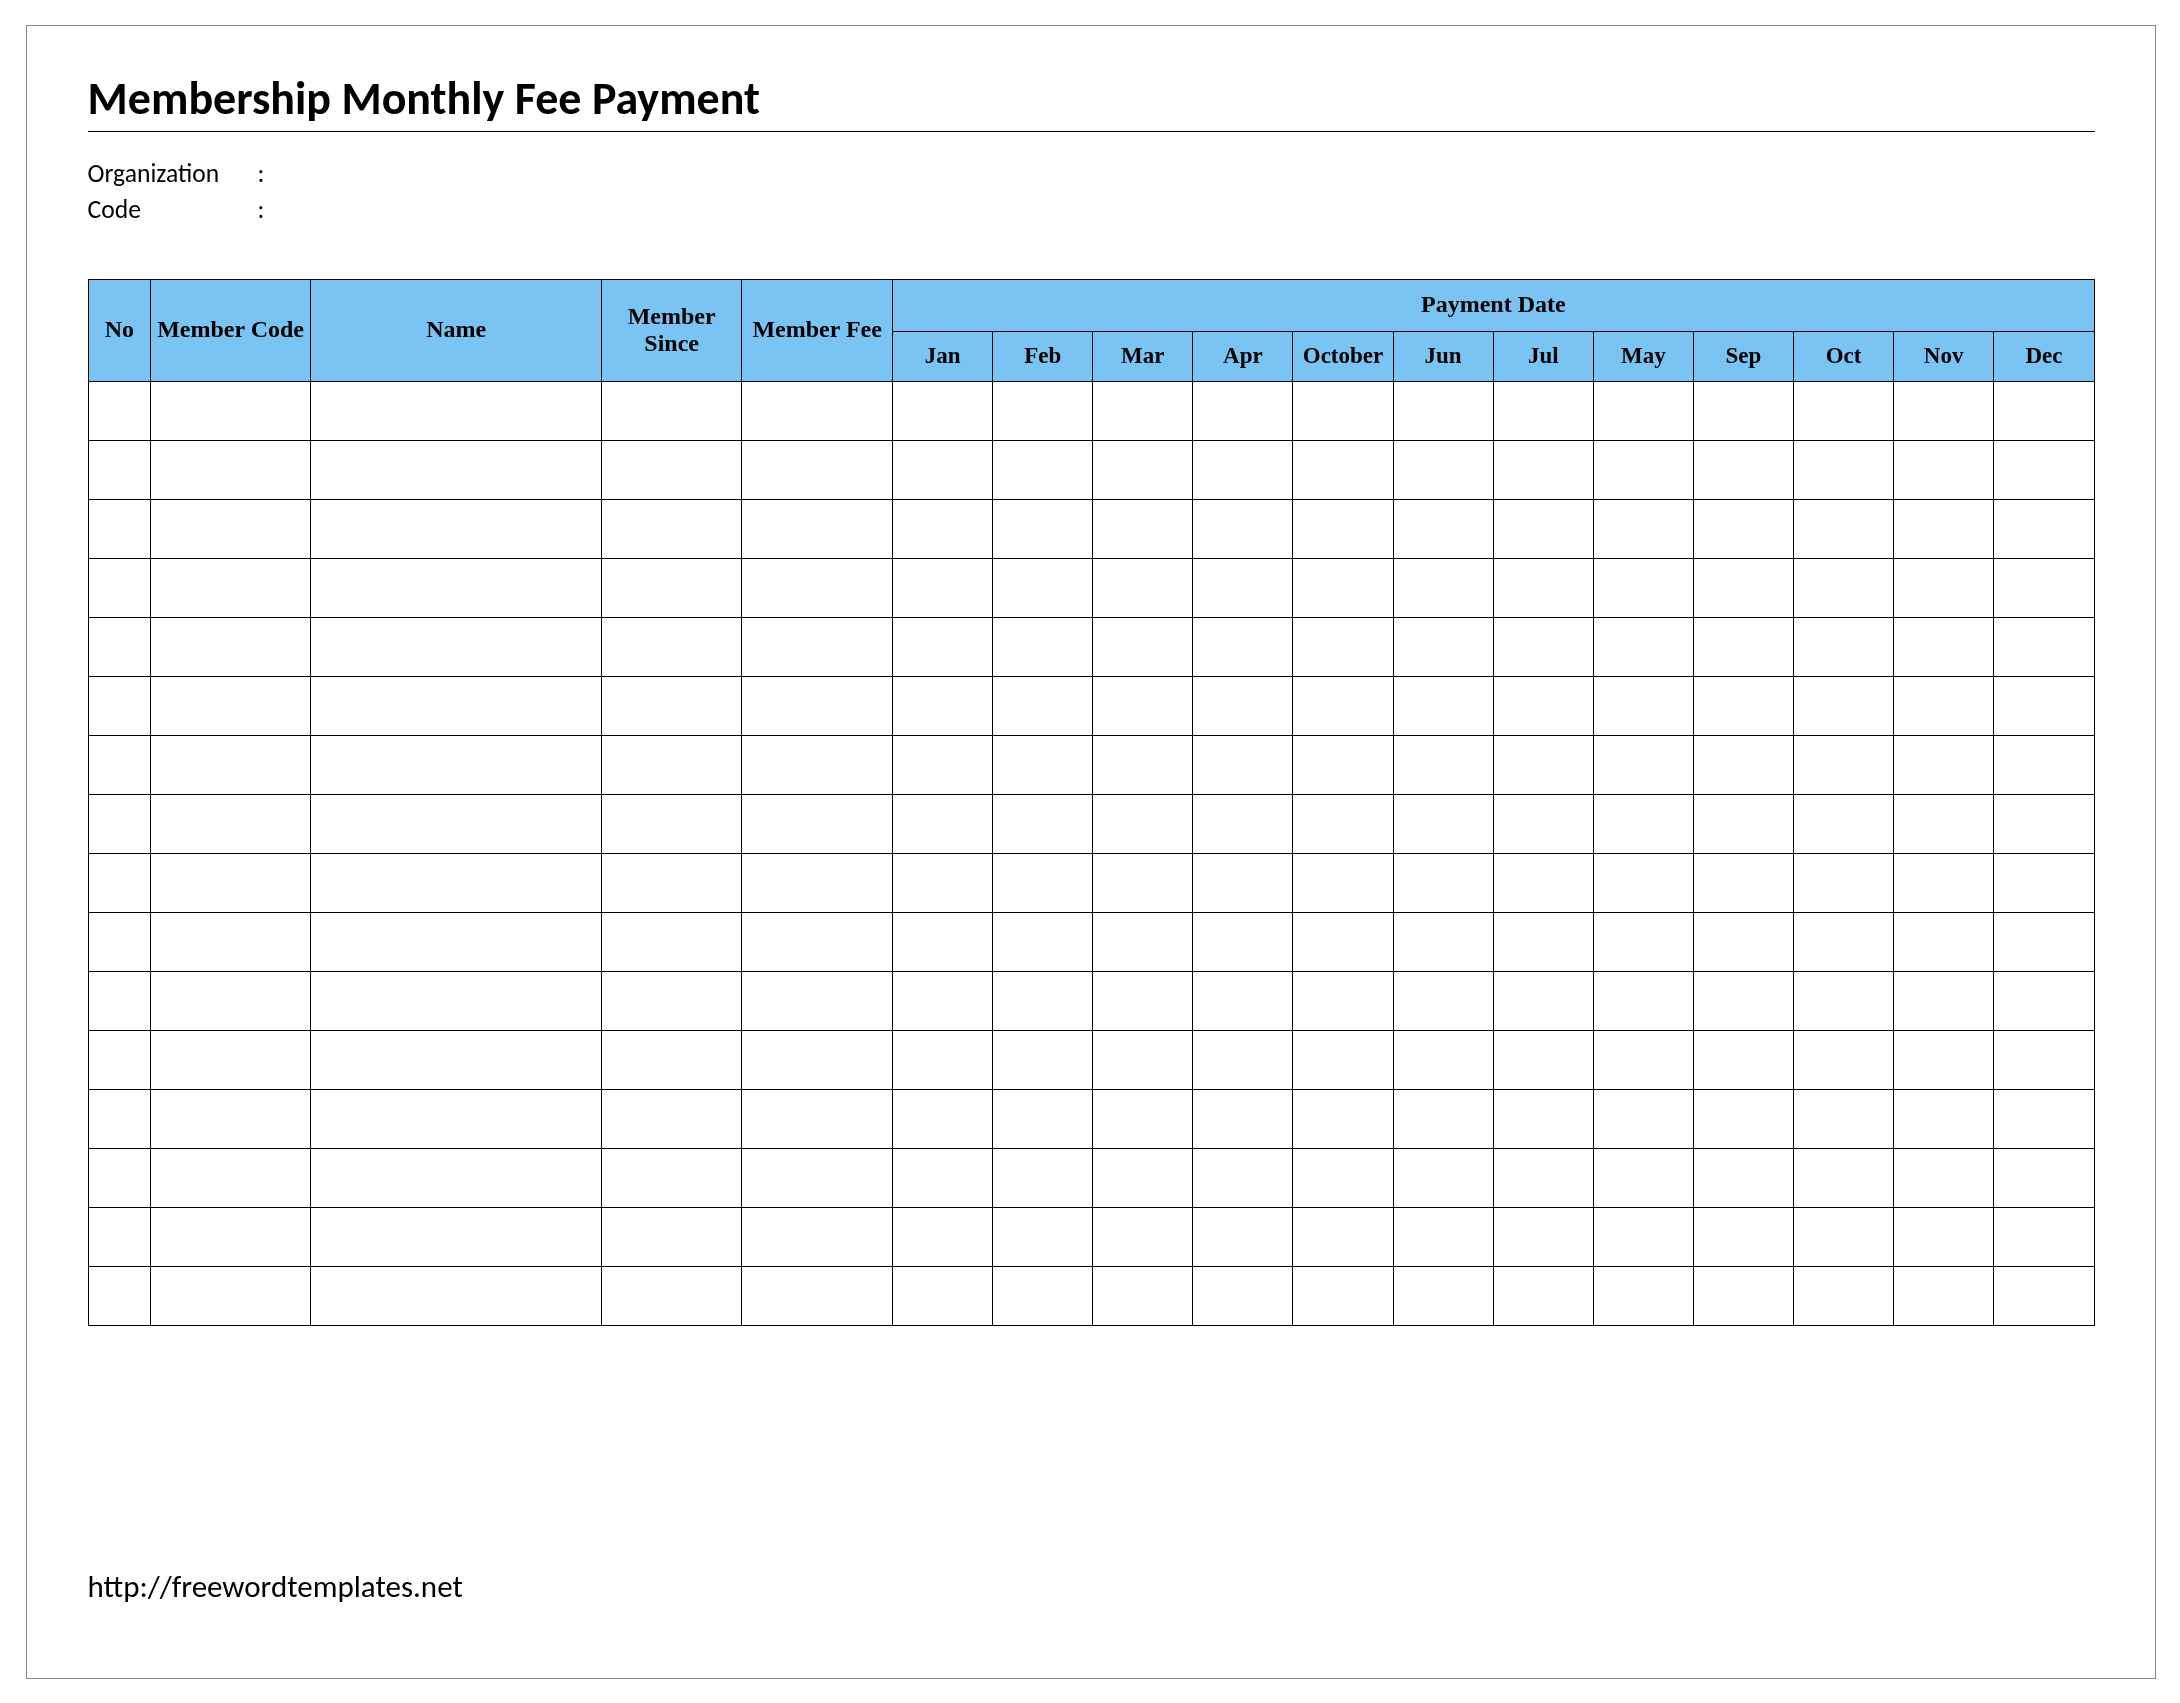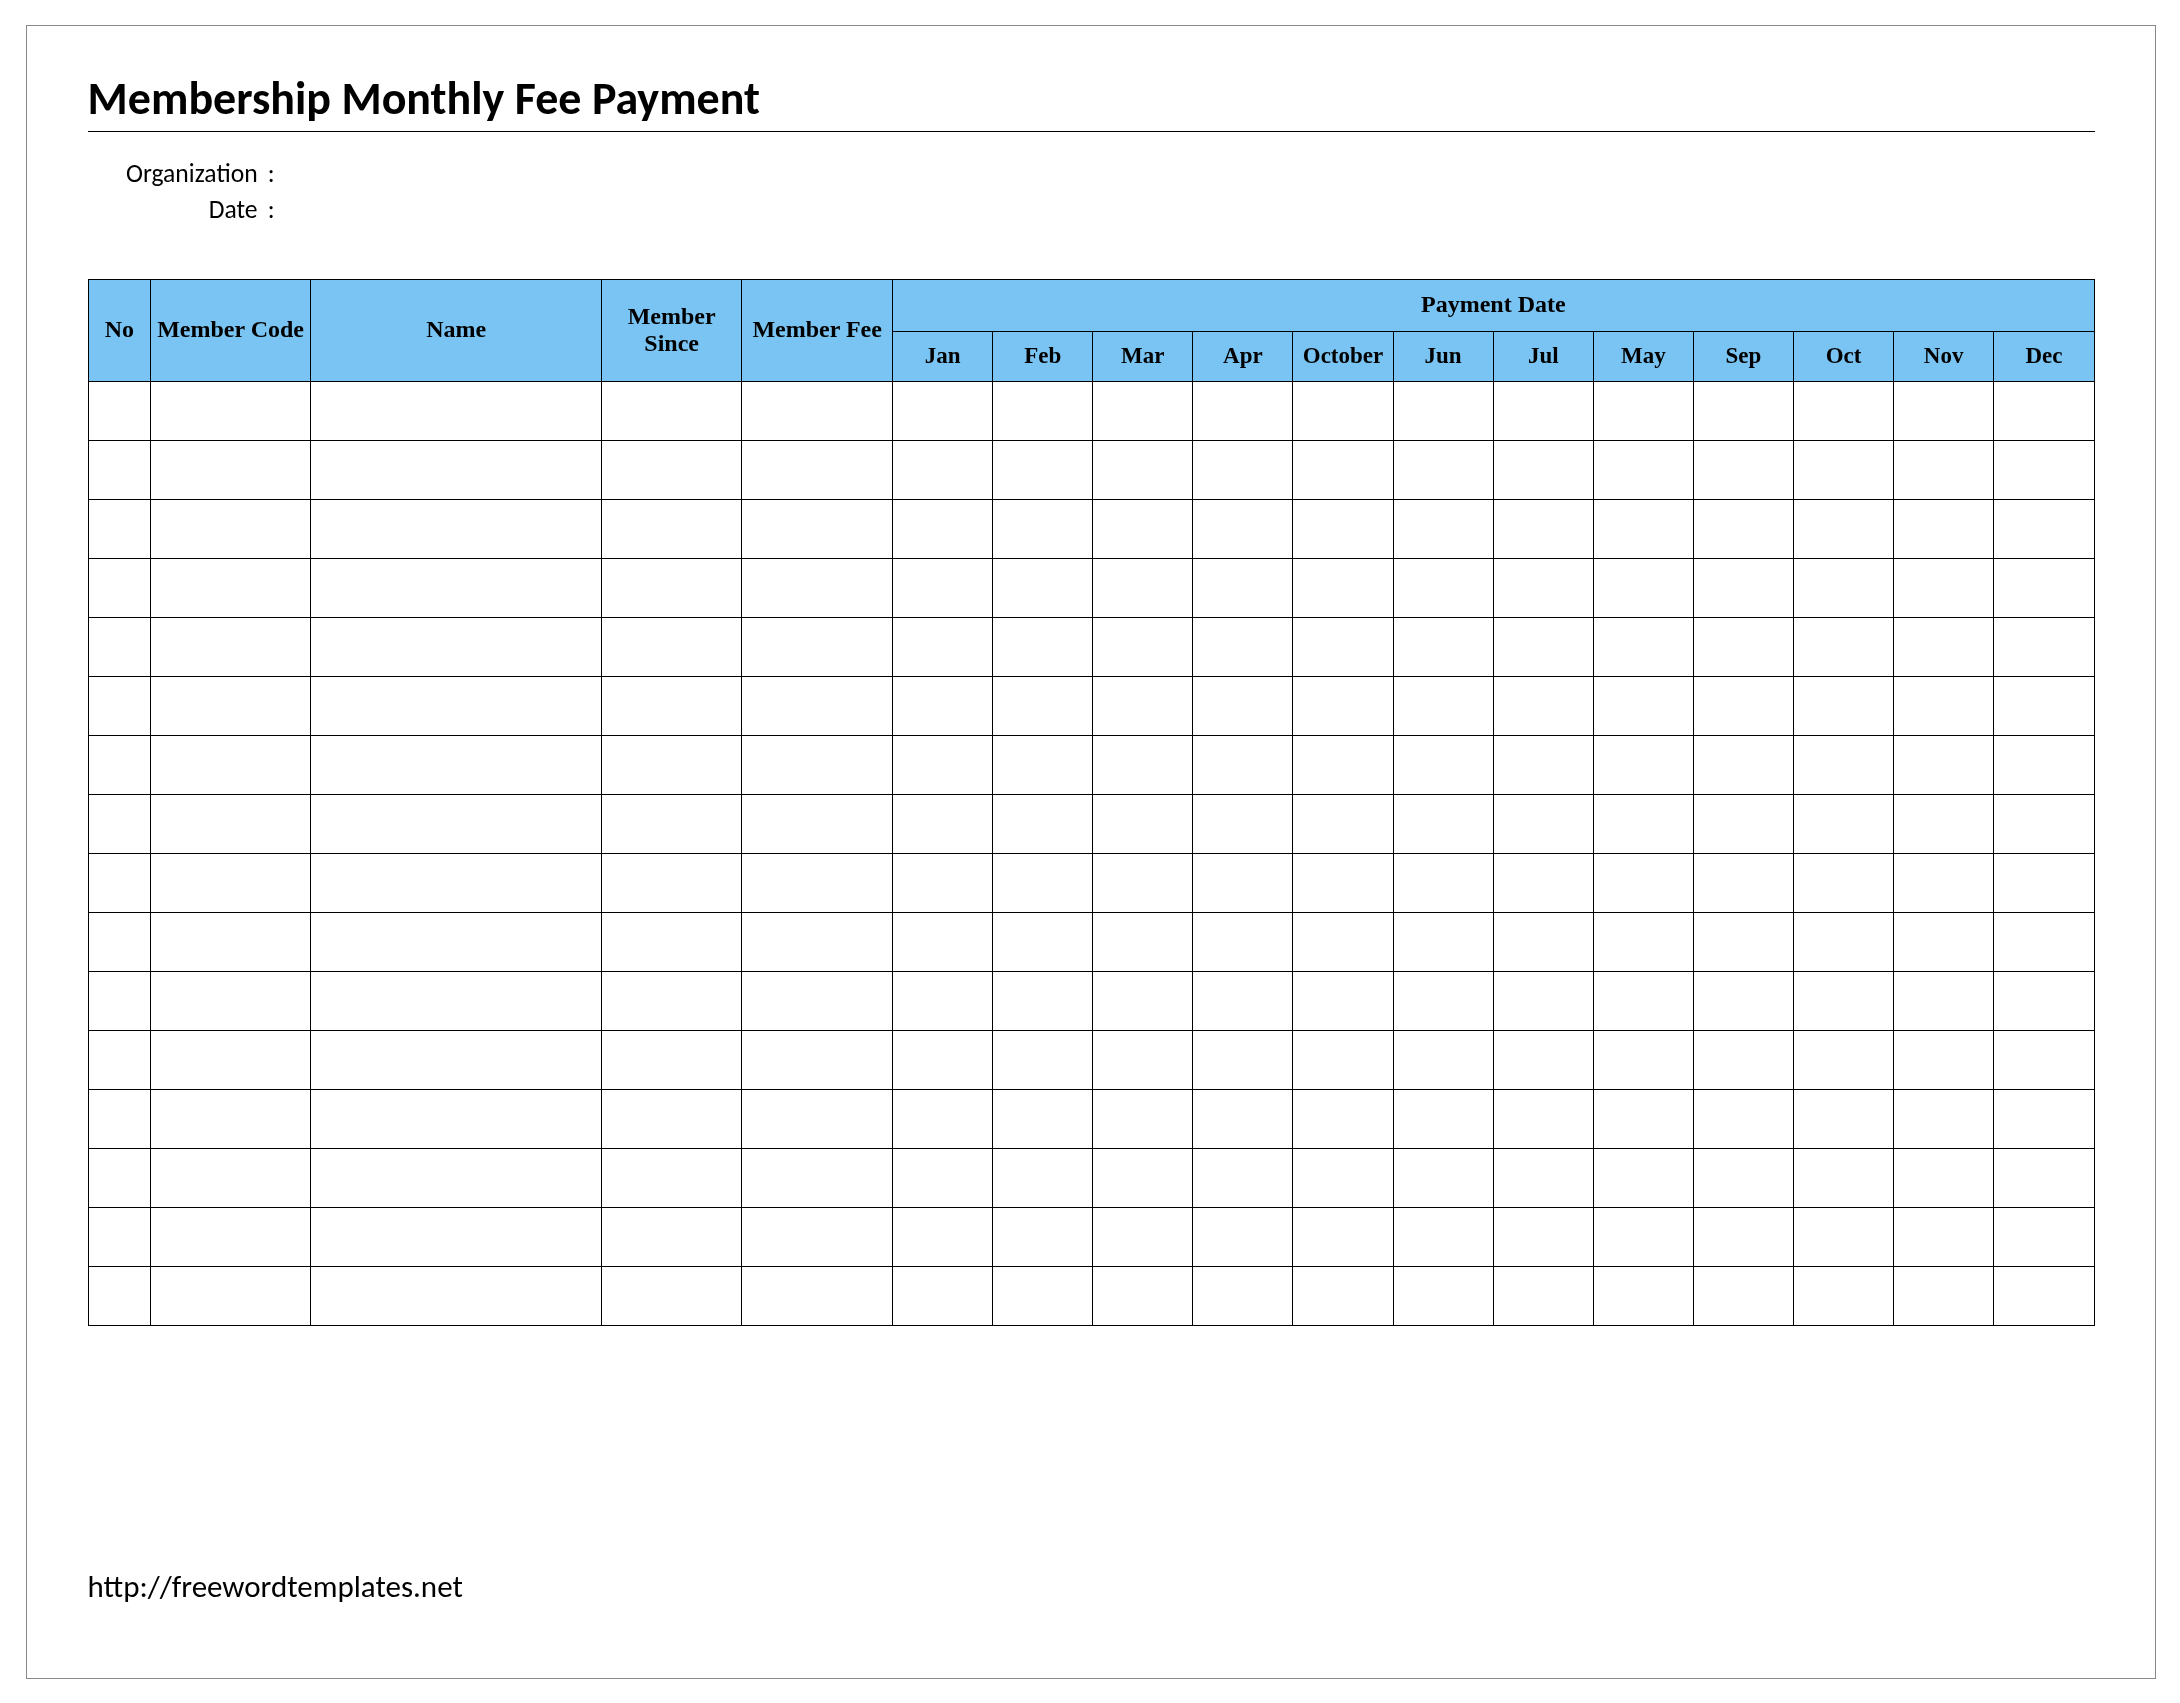--- a/index.html
+++ b/index.html
@@ -28,21 +28,21 @@
   }
   .title-rule {
     border: none;
     border-top: 1.7px solid #000;
     margin: 0 0 24px 0;
   }
   .meta {
     font-size: 25.6px;
     line-height: 1.4;
   }
-  .meta-row { display: flex; text-align: right; }
+  .meta-row { display: flex; }
   .meta-label { width: 170px; }
   .meta-colon { width: 17px; }
   .tbl-wrap { margin-top: 51px; font-family: Liberation Serif, serif; }
   table {
     border-collapse: collapse;
     width: 100%;
     table-layout: fixed;
   }
   th, td {
     border: 1.7px solid #000;
@@ -82,21 +82,21 @@
 
   <h1 class="title">Membership Monthly Fee Payment</h1>
   <hr class="title-rule">
 
   <div class="meta">
     <div class="meta-row">
       <span class="meta-label">Organization</span>
       <span class="meta-colon">:</span>
     </div>
     <div class="meta-row">
-      <span class="meta-label">Date</span>
+      <span class="meta-label">Code</span>
       <span class="meta-colon">:</span>
     </div>
   </div>
 
   <div class="tbl-wrap">
     <table>
       <colgroup>
         <col class="col-no">
           <col class="col-code">
           <col class="col-name">

